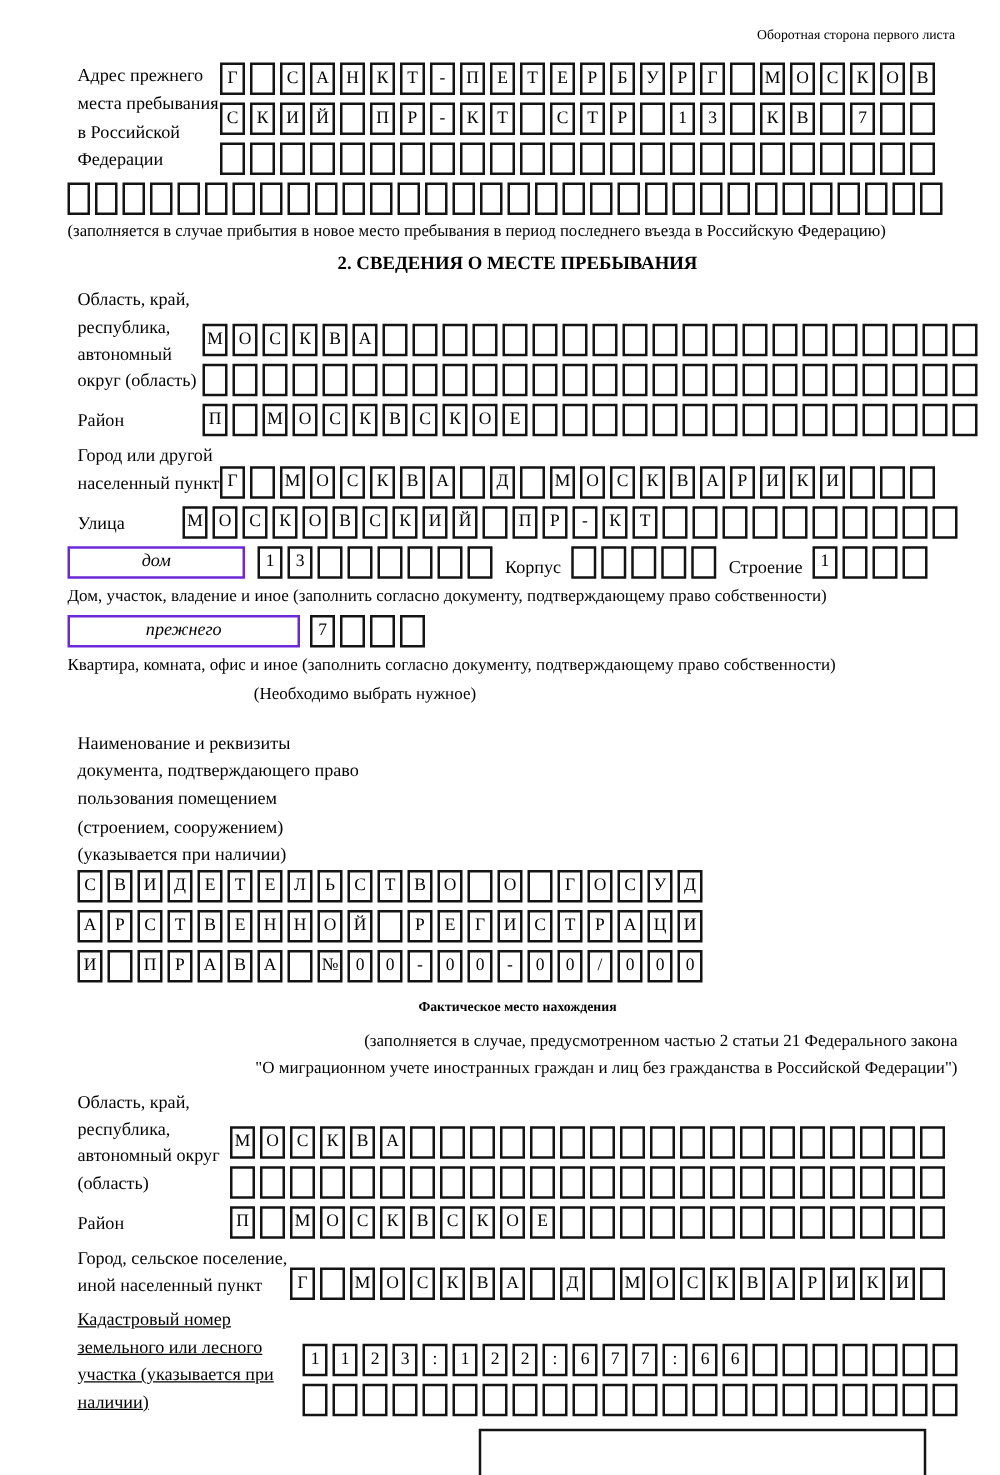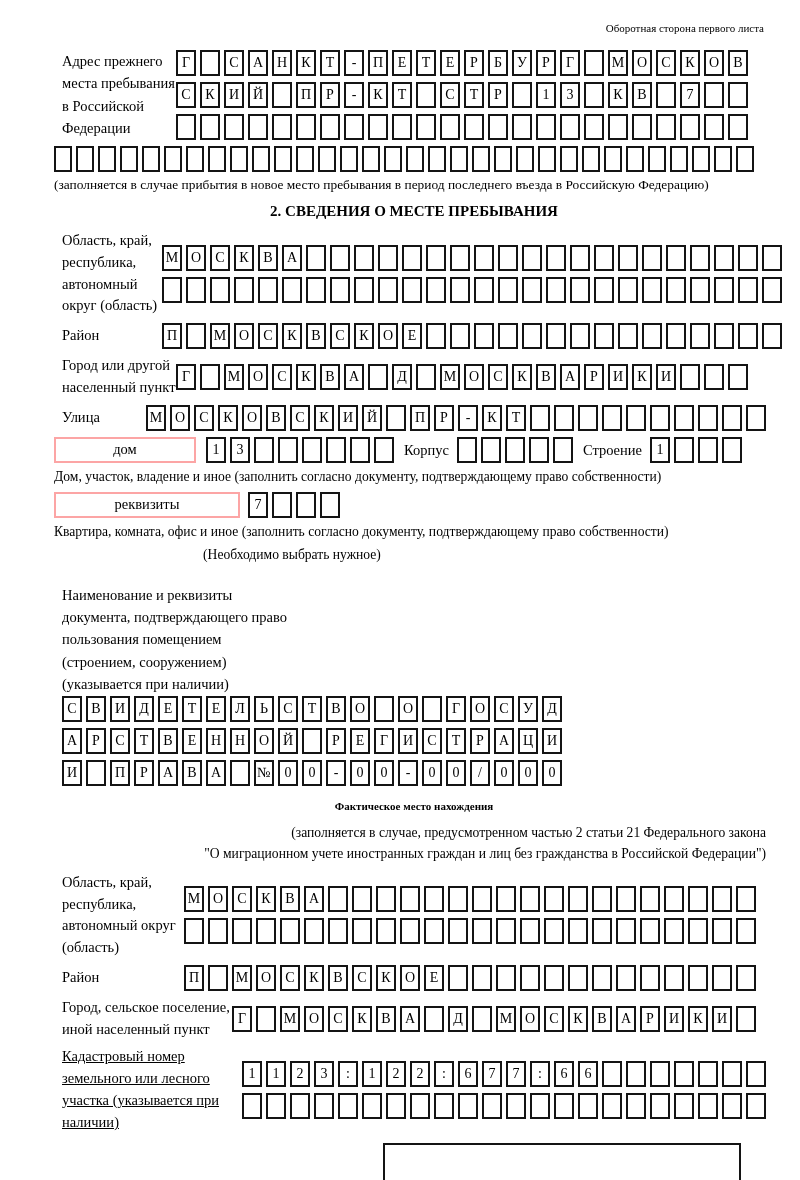--- a/index.html
+++ b/index.html
@@ -15,38 +15,38 @@
 
   .cells { display: flex; gap: 4px; flex: 0 0 auto; }
   .cell {
     width: 20px; height: 26px; flex: 0 0 auto;
     border: 2px solid #141414; background: #fff;
     display: flex; align-items: center; justify-content: center;
     font-size: 14px; line-height: 1;
   }
   .stack { display: flex; flex-direction: column; gap: 6px; }
 
-  .frow { display: flex; align-items: center; margin-bottom: 6px; }
+  .frow { display: flex; align-items: flex-end; margin-bottom: 6px; }
   .flabel { line-height: 1.5; flex: 0 0 auto; }
 
   .addr-block { display: flex; }
   .addr-label { width: 114px; line-height: 1.55; }
   .full-row { margin: 6px 0 0 -8px; }
   .full-row .cell { width: 18px; }
   .center-note { font-size: 13.4px; margin: 5px 0 10px -8px; }
 
   .section-heading { text-align: center; font-weight: bold; font-size: 15px; margin: 4px 0 10px; }
 
   .w-region { width: 100px; }
   .w-city { width: 114px; }
   .w-street { width: 84px; }
 
   .wide-box {
-    border: 2px solid #fca5a5; height: 26px; flex: 0 0 auto;
-    display: flex; align-items: center; justify-content: center;
+    border: 2px solid #6d28d9; height: 26px; flex: 0 0 auto;
+    display: flex; align-items: center; justify-content: center; font-style: italic;
   }
   .house-box { width: 142px; margin-left: -8px; }
   .apt-box { width: 186px; margin-left: -34px; }
   .inline-label { margin: 2px 8px 0 10px; }
   .house-row .cells { margin-top: 0; }
   .small-caption { font-size: 13.6px; margin: 0 0 7px -8px; }
 
   .stay-row { display: flex; align-items: center; margin: 2px 0 4px; }
   .checkbox {
     width: 21px; height: 26px; border: 2px solid #141414; flex: 0 0 auto;
@@ -378,21 +378,21 @@
     <div class="cells">
         <div class="cell">1</div>
         <div class="cell"></div>
         <div class="cell"></div>
         <div class="cell"></div>
       </div>
   </div>
   <div class="small-caption">Дом, участок, владение и иное (заполнить согласно документу, подтверждающему право собственности)</div>
 
   <div class="frow">
-    <div class="wide-box apt-box" style="margin-left:-8px; width:186px;">реквизиты</div>
+    <div class="wide-box apt-box" style="margin-left:-8px; width:186px;">прежнего</div>
     <div style="width:8px;"></div>
     <div class="cells">
         <div class="cell">7</div>
         <div class="cell"></div>
         <div class="cell"></div>
         <div class="cell"></div>
       </div>
   </div>
   <div class="small-caption">Квартира, комната, офис и иное (заполнить согласно документу, подтверждающему право собственности)</div>
 

